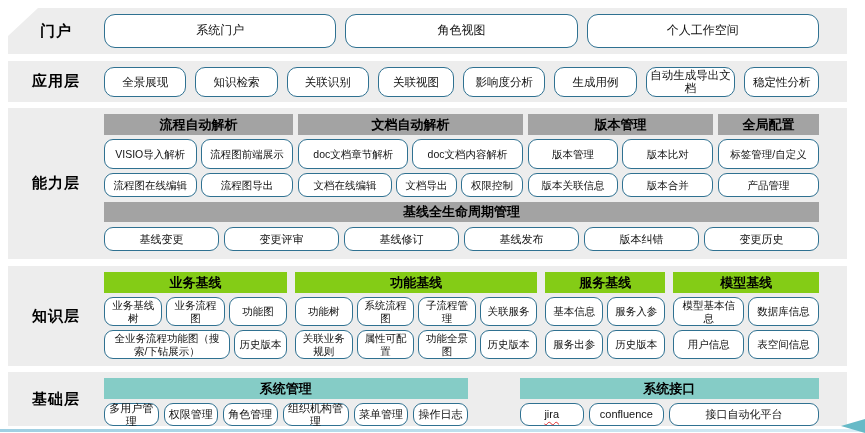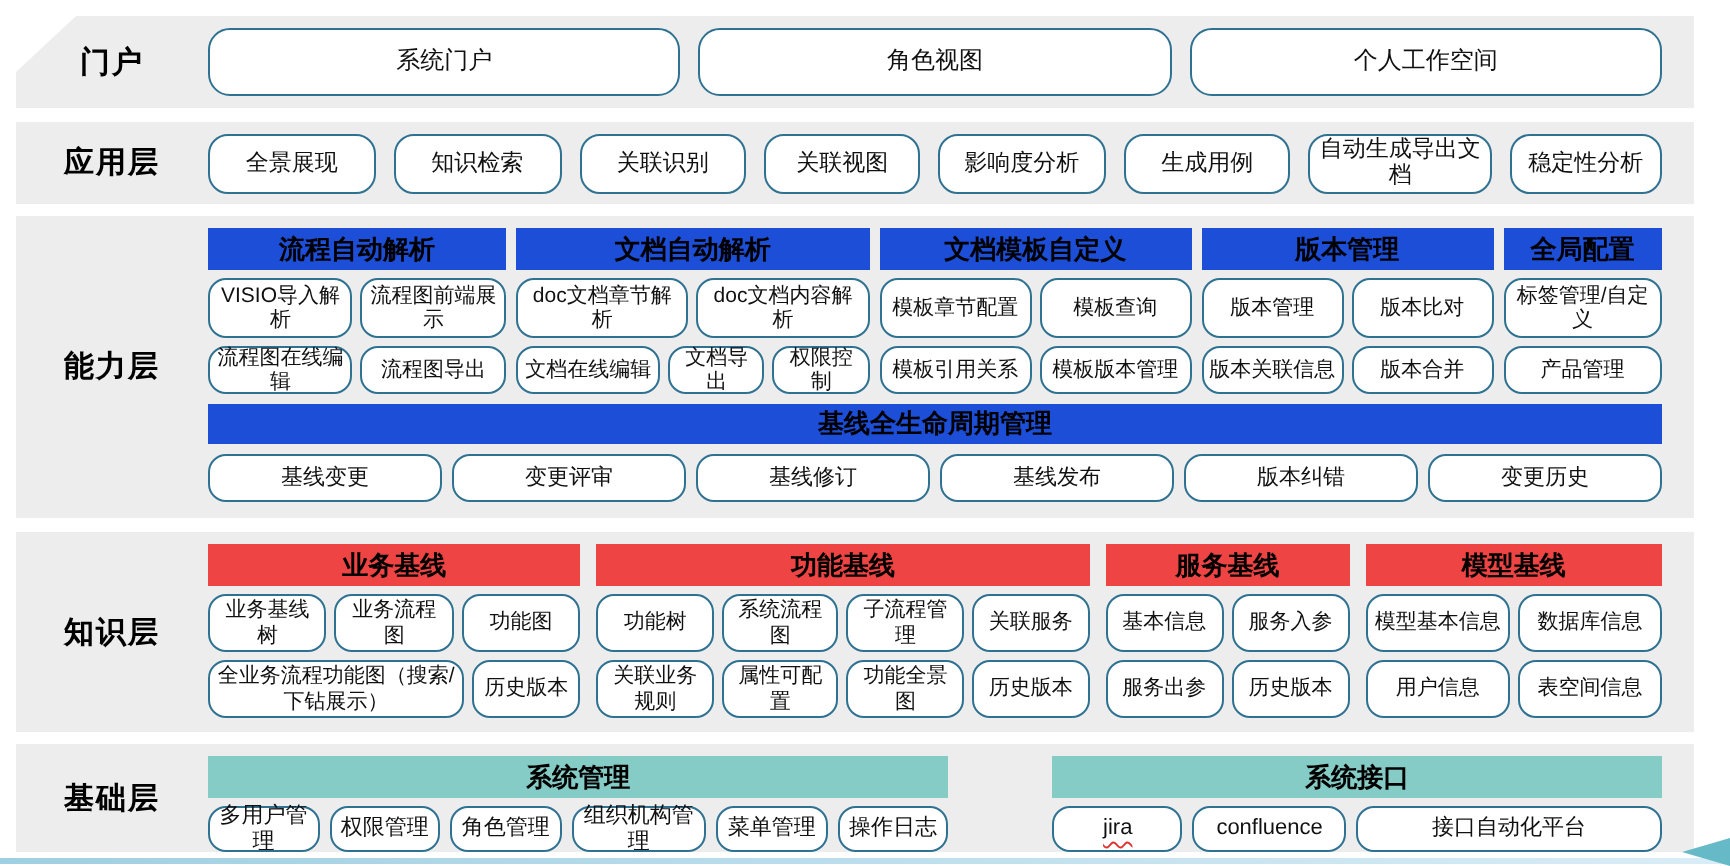--- a/index.html
+++ b/index.html
@@ -6,33 +6,33 @@
   .page{position:relative;width:865px;height:433px;background:#fff;overflow:hidden;
         font-family:"Liberation Sans","DejaVu Sans",sans-serif;color:#111;}
   .band{position:absolute;left:8px;right:18px;background:#ededed;display:flex;align-items:stretch;}
   .band-portal{top:8px;height:46px;clip-path:polygon(30px 0,100% 0,100% 100%,0 100%,0 28px);}
   .band-application{top:61px;height:41px;}
   .band-capability{top:108px;height:151px;}
   .band-knowledge{top:266px;height:100px;}
   .band-foundation{top:372px;height:54px;}
   .band-label{flex:0 0 96px;display:flex;align-items:center;justify-content:center;
               font-weight:bold;font-size:15px;letter-spacing:1px;color:#000;}
-  .band-content{flex:1;padding:6px 16px 6px 0;display:flex;flex-direction:column;}
+  .band-content{flex:1;padding:6px 28px 6px 0;display:flex;flex-direction:column;}
   .hrow{display:flex;gap:9px;flex:1;align-items:stretch;}
   .btn{border:1.5px solid #2f7191;border-radius:9px;background:#fff;display:flex;
        align-items:center;justify-content:center;text-align:center;font-size:11px;
        line-height:1.15;padding:1px 3px;box-sizing:border-box;}
   .portal-btn{flex:1;font-size:12px;border-radius:11px;}
   .app-btn{flex:1;font-size:11.5px;border-radius:10px;}
   .groups{display:flex;gap:5px;}
   .group{display:flex;flex-direction:column;gap:4px;min-width:0;}
   .hdr{height:21px;display:flex;align-items:center;justify-content:center;
        font-weight:bold;font-size:13px;color:#000;}
-  .hdr-blue{background:#1d4ed8;}
-  .hdr-sage{background:#ef4444;text-align:right;}
+  .hdr-blue{background:#a3a3a3;}
+  .hdr-sage{background:#84cc16;text-align:right;}
   .hdr-teal{background:#85ccc6;}
   .grow{display:flex;gap:4px;}
   .grow .btn{flex:1;font-size:10.5px;}
   .cap-r1{height:30px;}
   .cap-r2{height:24px;}
   .kn-r{height:29px;}
   .banner{margin-top:5px;height:20px;}
   .baseline-row{margin-top:5px;height:24px;display:flex;gap:5px;}
   .baseline-row .btn{flex:1;}
   .fnd{display:flex;gap:52px;}
@@ -98,31 +98,20 @@
           <div class="grow cap-r1">
             <div class="btn">doc文档章节解析</div>
             <div class="btn">doc文档内容解析</div>
           </div>
           <div class="grow cap-r2">
             <div class="btn" style="flex:1.6">文档在线编辑</div>
             <div class="btn">文档导出</div>
             <div class="btn">权限控制</div>
           </div>
         </div>
-        <div class="group" style="flex:157">
-          <div class="hdr hdr-blue">文档模板自定义</div>
-          <div class="grow cap-r1">
-            <div class="btn">模板章节配置</div>
-            <div class="btn">模板查询</div>
-          </div>
-          <div class="grow cap-r2">
-            <div class="btn">模板引用关系</div>
-            <div class="btn">模板版本管理</div>
-          </div>
-        </div>
         <div class="group" style="flex:147">
           <div class="hdr hdr-blue">版本管理</div>
           <div class="grow cap-r1">
             <div class="btn">版本管理</div>
             <div class="btn">版本比对</div>
           </div>
           <div class="grow cap-r2">
             <div class="btn">版本关联信息</div>
             <div class="btn">版本合并</div>
           </div>

